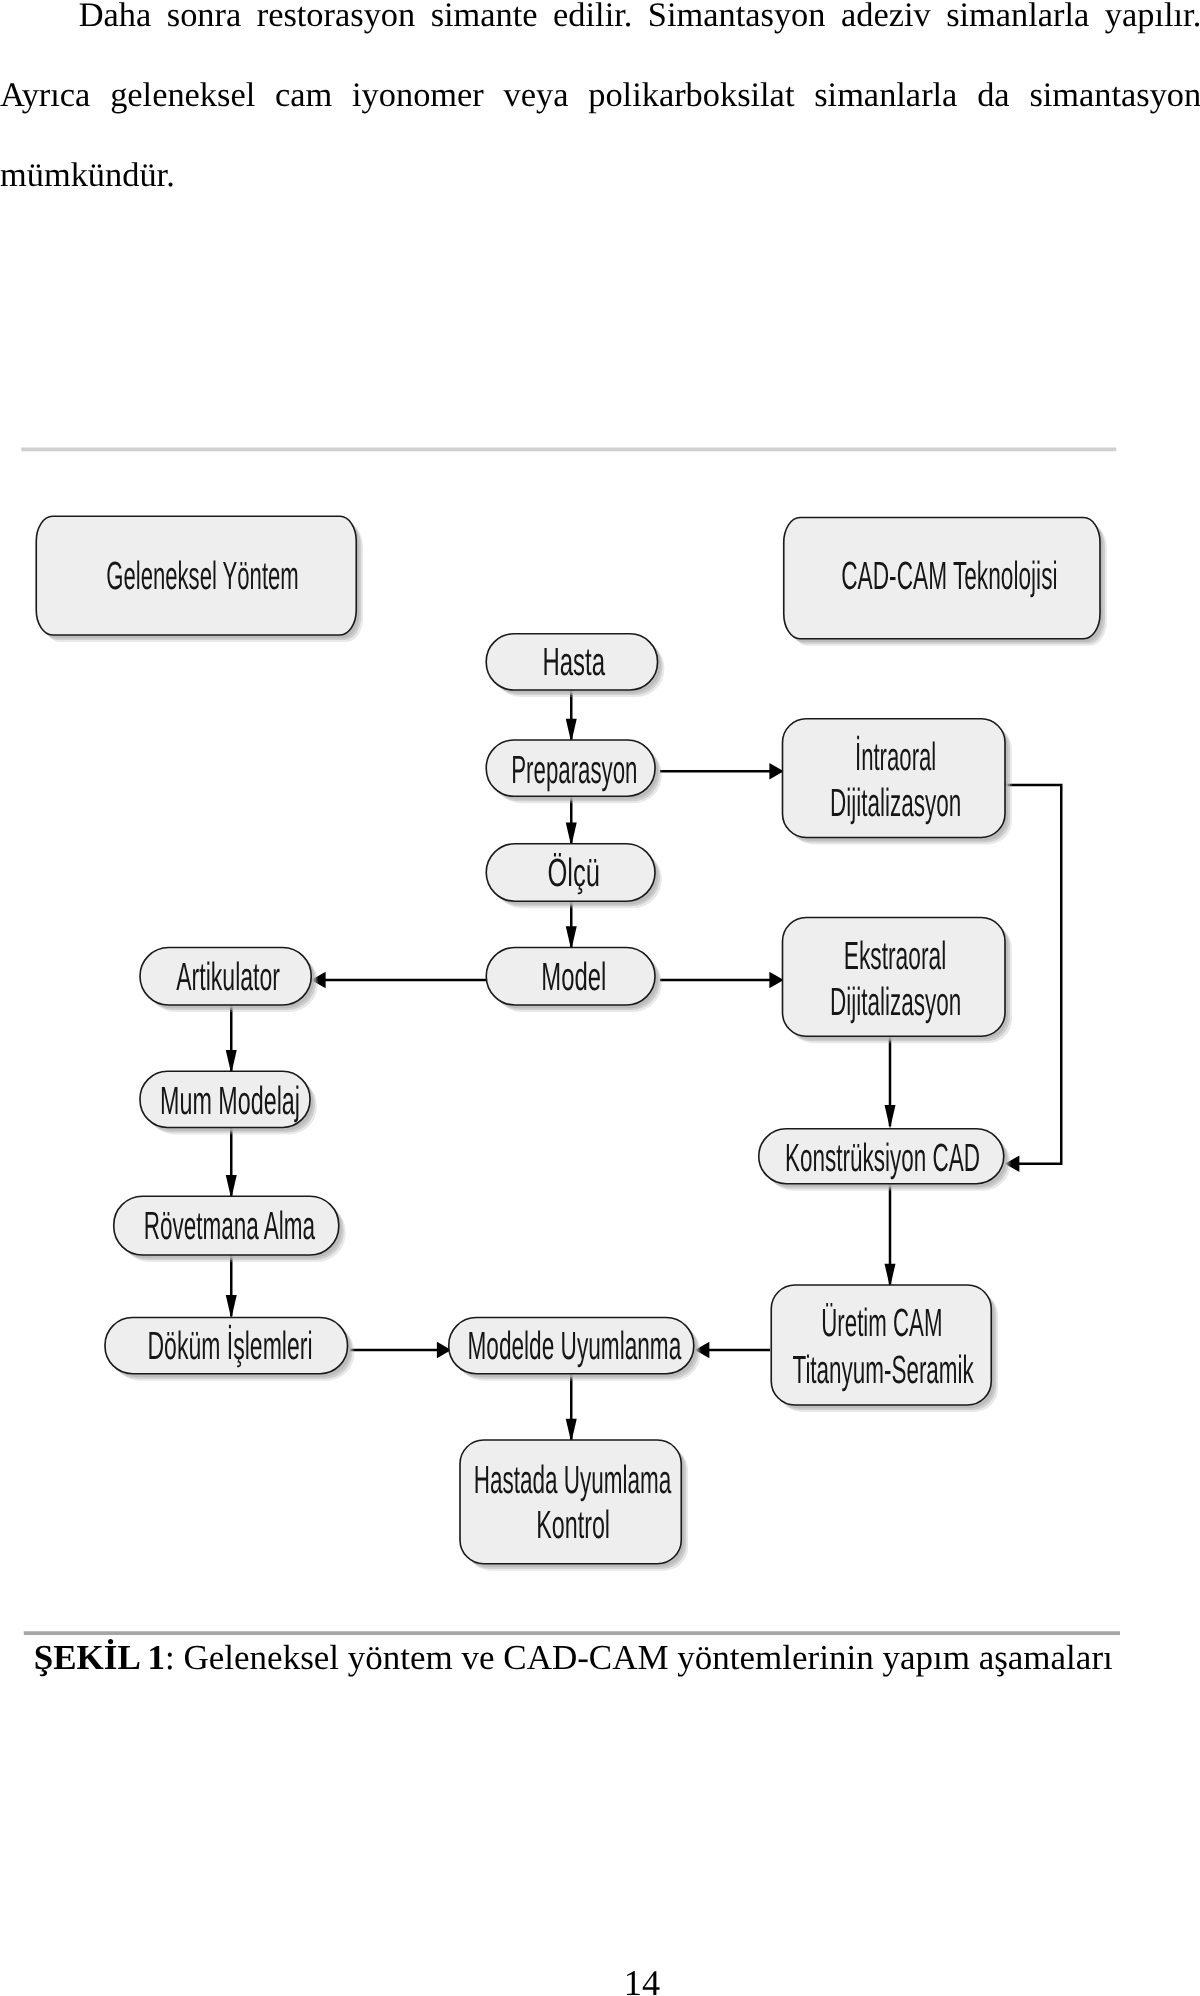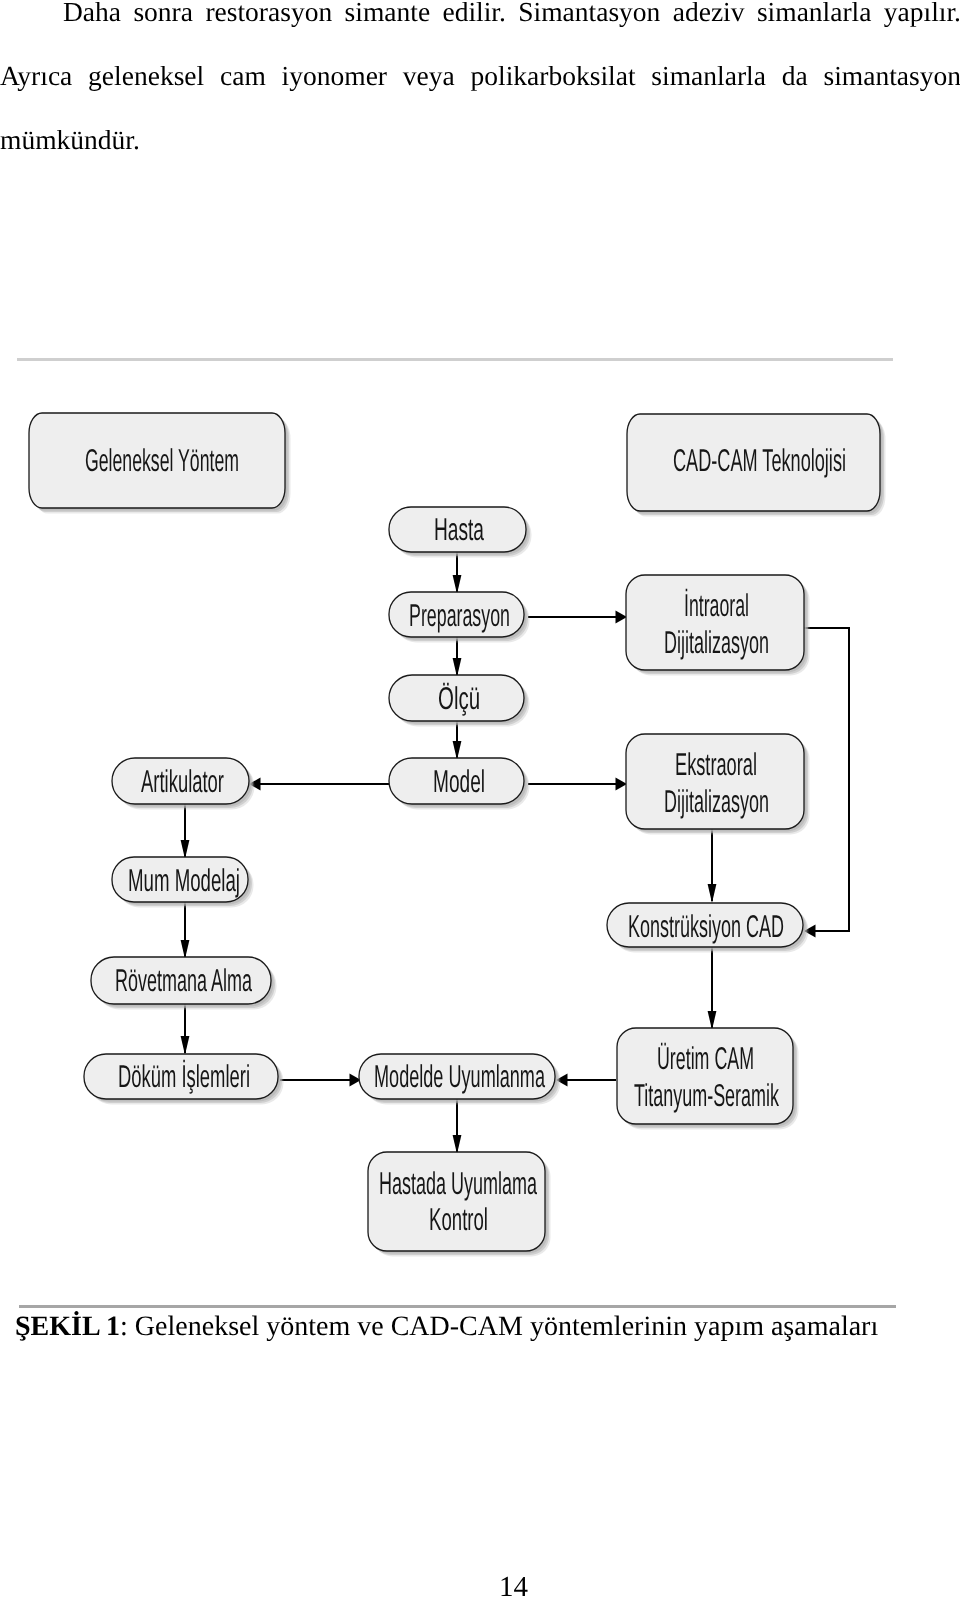--- a/index.html
+++ b/index.html
@@ -199,17 +199,17 @@
         <rect x="372" y="1156" width="177" height="99" rx="19" ry="19" fill="#b5b5b5" stroke="none" opacity="0.5"></rect>
         <rect x="370.5" y="1154.5" width="177" height="99" rx="19" ry="19" fill="#b5b5b5" stroke="none" opacity="0.7"></rect>
         <rect x="368" y="1152" width="177" height="99" rx="19" ry="19" fill="#eeeeee" stroke="#1a1a1a" stroke-width="1.3"></rect>
         <text x="379" y="1194" text-anchor="start" font-family="&quot;Liberation Sans&quot;, sans-serif" font-size="31.5" fill="#161616" textLength="158" lengthAdjust="spacingAndGlyphs">Hastada Uyumlama</text>
         <text x="429" y="1230" text-anchor="start" font-family="&quot;Liberation Sans&quot;, sans-serif" font-size="31.5" fill="#161616" textLength="59" lengthAdjust="spacingAndGlyphs">Kontrol</text>
       </g>
     </svg>
   <div id="bottom-rule" style="left: 19px; top: 1305px; width: 877px;"></div>
 </div>
 
-<div class="caption" id="caption" style="left:15px;top:1310px;text-align:center;">
+<div class="caption" id="caption" style="left:27px;top:1310px;text-align:center;">
   <b>ŞEKİL 1</b><span>: Geleneksel yöntem ve CAD-CAM yöntemlerinin yapım aşamaları</span>
 </div>
 
 <div class="pageno" style="left:499px;top:1573px;">14</div>
 
 </body></html>

